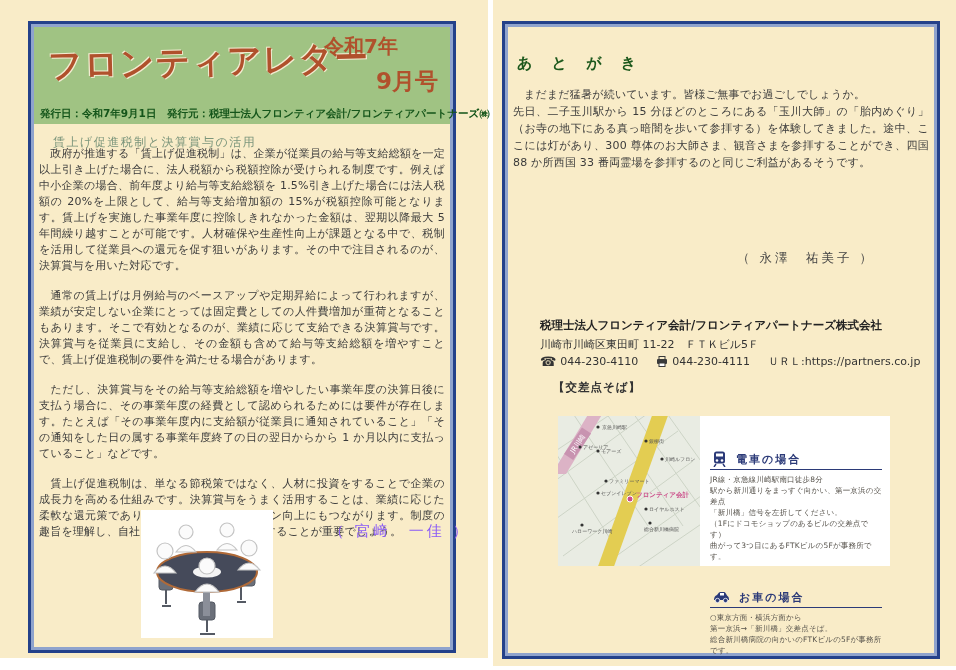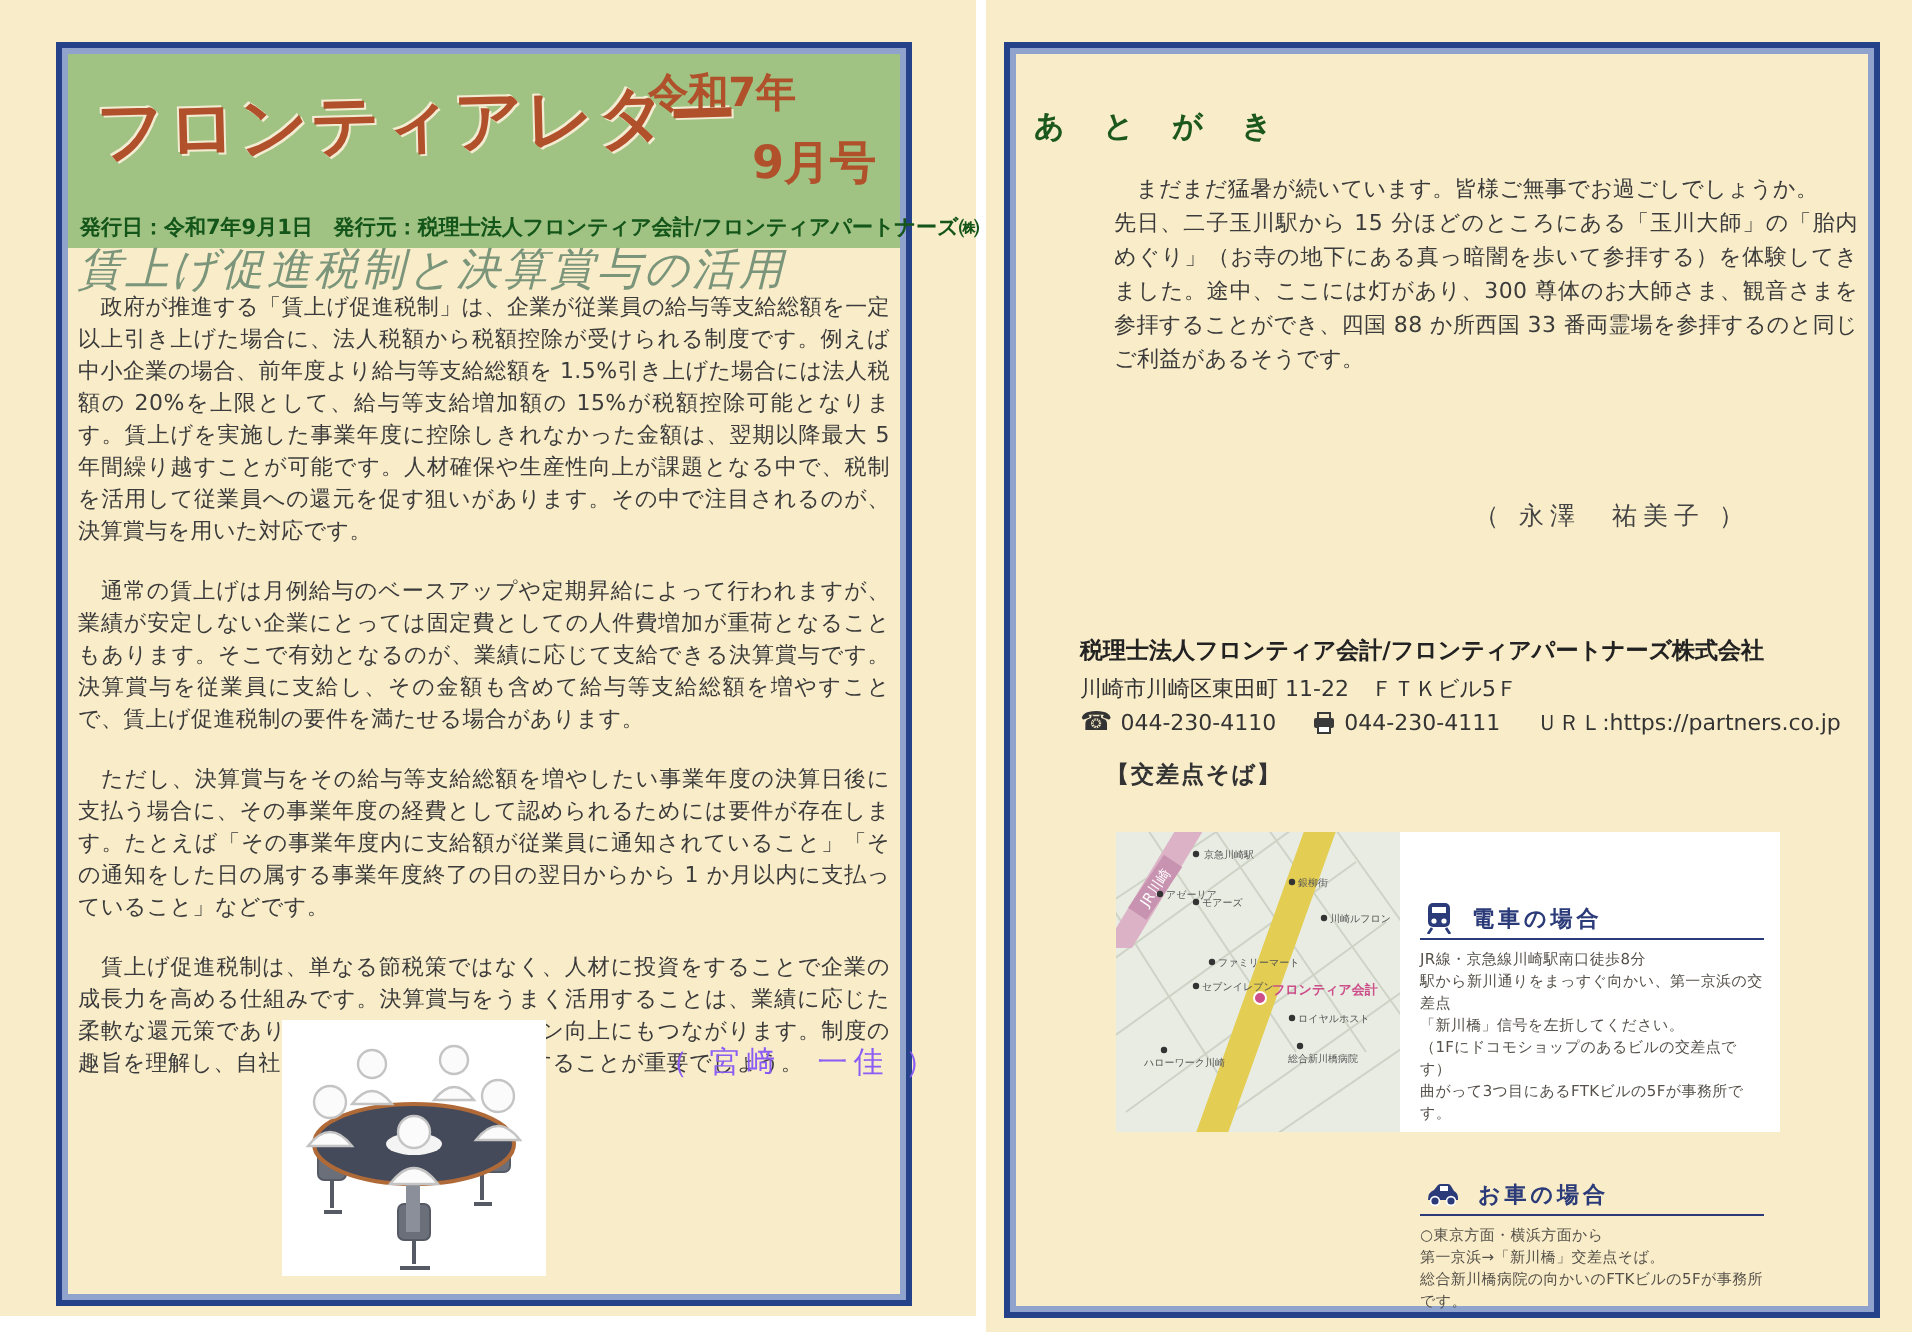--- a/index.html
+++ b/index.html
@@ -30,22 +30,22 @@
     white-space:nowrap;
   }
   .masthead-issue{position:absolute;top:6px;right:8px;text-align:right;color:#b0512c;font-weight:bold;}
   .issue-era{font-size:20px;margin-right:44px;}
   .issue-month{font-size:23px;margin-top:6px;margin-right:4px;}
   .pub-line{
     position:absolute;left:6px;bottom:3px;right:2px;
     font-size:10.5px;font-weight:bold;color:#14551a;white-space:nowrap;
   }
   .article-title{
-    position:absolute;left:8px;top:96px;margin:0;
-    font-size:22px;font-weight:500;color:#7b957b;letter-spacing:1.5px;font-style:italic;
+    position:absolute;left:8px;top:96px;margin:14px;
+    font-size:12px;font-weight:500;color:#7b957b;letter-spacing:1.5px;
   }
   .article-body{
     position:absolute;left:8px;right:8px;top:122px;
     font-size:11px;line-height:16px;color:#3b3b3b;
     text-align:justify;letter-spacing:0.2px;
   }
   .article-body p{margin:0 0 14px 0;}
   .author-left{
     position:absolute;left:298px;top:498px;
     font-size:15px;letter-spacing:3px;color:#8b5cf6;white-space:nowrap;
@@ -56,21 +56,21 @@
   }
 
   
   .afterword-title{
     position:absolute;left:12px;top:30px;margin:0;
     font-size:15px;font-weight:bold;color:#1c581c;letter-spacing:7px;
   }
   .afterword-body{
     position:absolute;left:8px;right:8px;top:62px;
     font-size:11px;line-height:17px;color:#3b3b3b;
-    text-align:justify;letter-spacing:0.2px;margin-left:44px;
+    text-align:justify;letter-spacing:0.2px;
   }
   .afterword-body p{margin:0;}
   .afterword-body p.lead{text-indent:11px;}
   .author-right{
     position:absolute;right:62px;top:226px;
     font-size:12.5px;letter-spacing:3px;color:#444;white-space:nowrap;
   }
   .company-name{
     position:absolute;left:35px;top:294px;
     font-size:11.5px;font-weight:bold;color:#222;white-space:nowrap;

